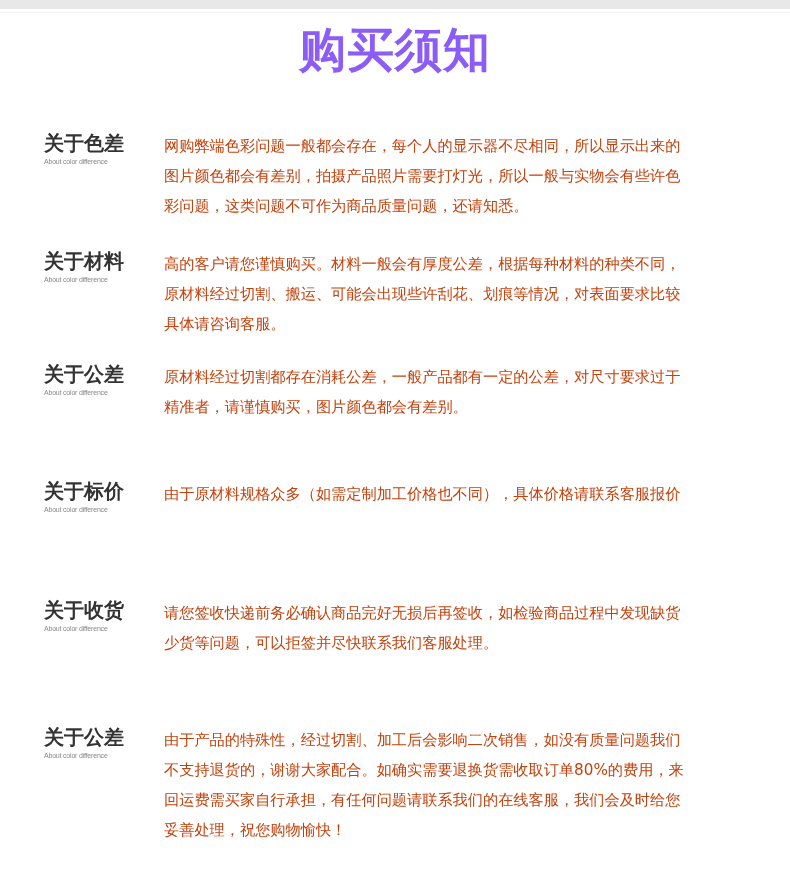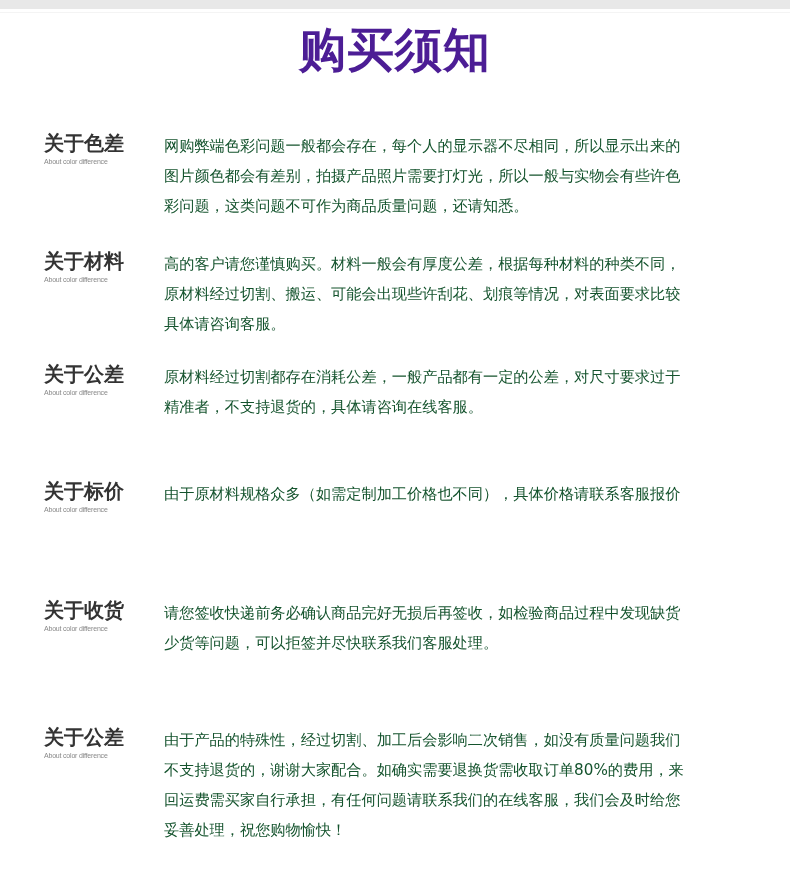--- a/index.html
+++ b/index.html
@@ -10,40 +10,40 @@
     .top-bar {
       position: absolute; left: 0; top: 0; width: 790px; height: 9px;
       background: #e8e8e8;
     }
     .top-line {
       position: absolute; left: 0; top: 12px; width: 790px; height: 1px;
       background: #f4f4f4;
     }
     .title {
       position: absolute; left: 0; top: 20px; width: 790px; text-align: center;
-      font-size: 47px; font-weight: bold; color: #4c1d95; line-height: 60px;
+      font-size: 47px; font-weight: bold; color: #8b5cf6; line-height: 60px;
       letter-spacing: 1px;
     }
     .section {
       position: absolute; left: 0; width: 790px;
     }
     .label-block {
       position: absolute; left: 44px; top: 0; width: 100px;
     }
     .label-cn {
       font-size: 20px; font-weight: bold; color: #333333; line-height: 24px;
       letter-spacing: 0px;
     }
     .label-en {
       font-size: 7px; color: #888888; line-height: 10px; margin-top: 2px;
       font-family: "Liberation Sans", sans-serif; letter-spacing: -0.2px;
     }
     .content {
       position: absolute; left: 164px; top: 0; width: 580px;
-      font-size: 15.2px; color: #14532d; line-height: 30px;
+      font-size: 15.2px; color: #c2410c; line-height: 30px;
     }
     .content p { margin: 0; white-space: nowrap; }
   </style>
 </head>
 <body>
 
 <div class="top-bar"></div>
 <div class="top-line"></div>
 
 <div class="title">购买须知</div>
@@ -72,21 +72,21 @@
   </div>
 </div>
 
 <div class="section" style="top:362px;">
   <div class="label-block">
     <div class="label-cn">关于公差</div>
     <div class="label-en">About color difference</div>
   </div>
   <div class="content">
     <p>原材料经过切割都存在消耗公差，一般产品都有一定的公差，对尺寸要求过于</p>
-    <p>精准者，不支持退货的，具体请咨询在线客服。</p>
+    <p>精准者，请谨慎购买，图片颜色都会有差别。</p>
   </div>
 </div>
 
 <div class="section" style="top:479px;">
   <div class="label-block">
     <div class="label-cn">关于标价</div>
     <div class="label-en">About color difference</div>
   </div>
   <div class="content">
     <p>由于原材料规格众多（如需定制加工价格也不同），具体价格请联系客服报价</p>

